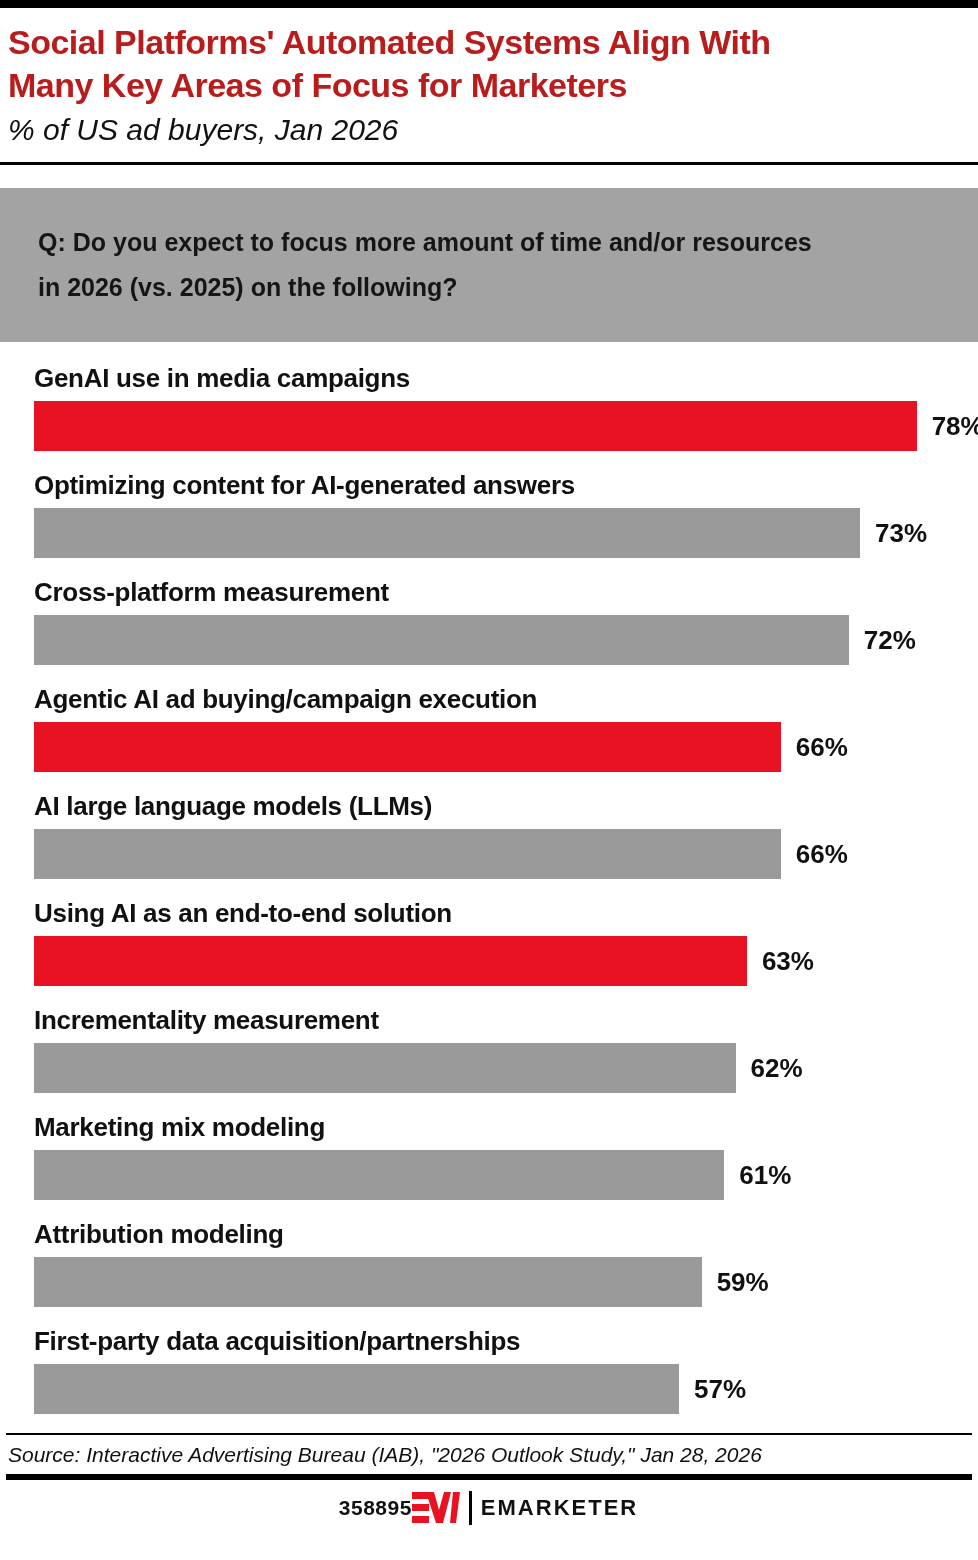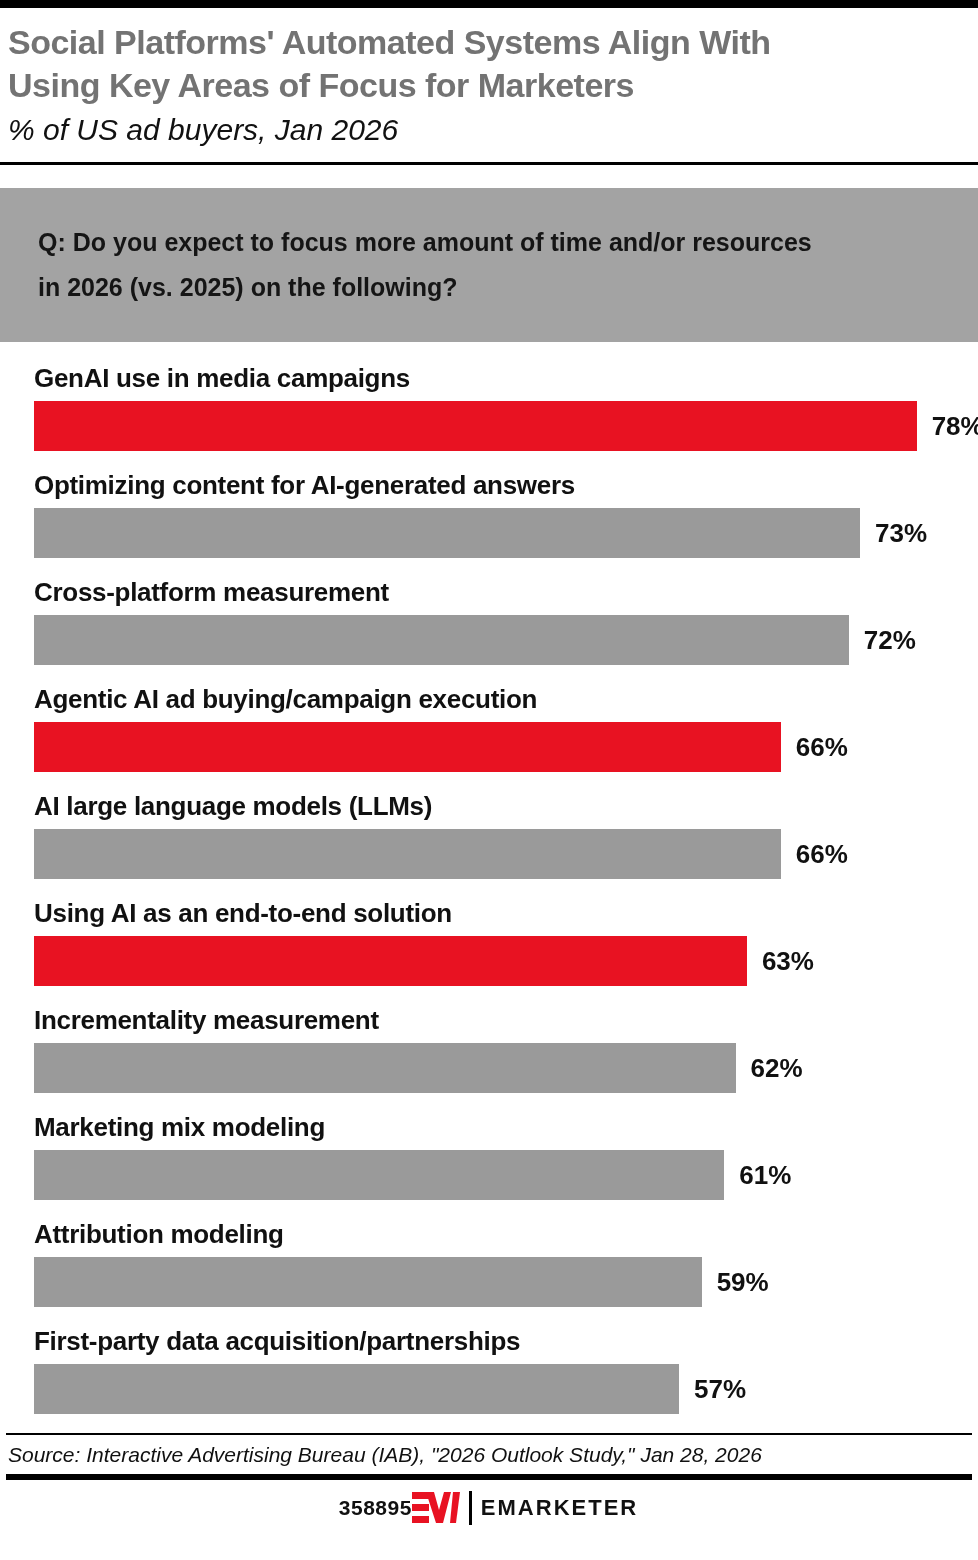--- a/index.html
+++ b/index.html
@@ -7,21 +7,21 @@
   body {
     font-family:"Liberation Sans", sans-serif;
     color:#111111;
     width:978px; height:1560px;
     overflow:hidden;
     position:relative;
   }
   .top-bar { height:8px; background:#000000; width:100%; }
 
   .header { padding:13px 8px 0 8px; }
-  .title { color:#737373; font-weight:bold; font-size:34px; line-height:43px; letter-spacing:-0.5px; }
+  .title { color:#b91c1c; font-weight:bold; font-size:34px; line-height:43px; letter-spacing:-0.5px; }
   .subtitle { font-size:30px; font-style:italic; line-height:40px; margin-top:3px; color:#111; }
 
   .rule-thin-top { height:3px; background:#000; margin-top:12px; }
 
   .question-box {
     background:#a3a3a3;
     margin-top:23px;
     padding:32px 38px;
     font-weight:bold;
     font-size:25px;
@@ -49,21 +49,21 @@
   .wordmark { font-weight:bold; font-size:22px; letter-spacing:2px; color:#111; }
 </style>
 </head>
 <body>
 
 <div class="top-bar"></div>
 
 <div class="header">
   <div class="title">
     <div>Social Platforms' Automated Systems Align With</div>
-    <div>Using Key Areas of Focus for Marketers</div>
+    <div>Many Key Areas of Focus for Marketers</div>
   </div>
   <div class="subtitle">% of US ad buyers, Jan 2026</div>
 </div>
 
 <div class="rule-thin-top"></div>
 
 <div class="question-box">
   <div>Q: Do you expect to focus more amount of time and/or resources</div>
   <div>in 2026 (vs. 2025) on the following?</div>
 </div>

